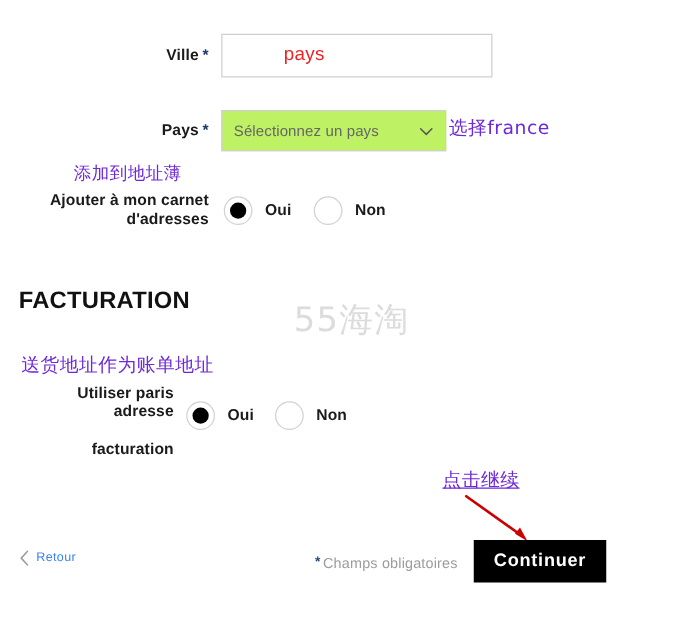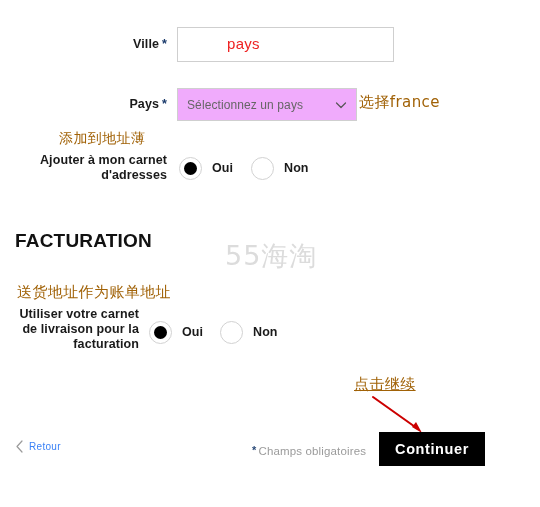--- a/index.html
+++ b/index.html
@@ -58,21 +58,21 @@
     font-size: 15px;
     font-family: "Liberation Sans", sans-serif;
     letter-spacing: 0.3px;
   }
 
   
   .select-box {
     position: absolute;
     box-sizing: border-box;
     border: 1px solid #cfcfcf;
-    background: #f0abfc;
+    background: #bef264;
     display: flex;
     align-items: center;
     padding: 0 9px;
   }
   .select-text {
     font-size: 12px;
     color: #666;
     flex: 1;
     letter-spacing: 0.1px;
   }
@@ -123,21 +123,21 @@
     font-size: 27px;
     color: #dcdcdc;
     letter-spacing: 1px;
     user-select: none;
     font-family: "DejaVu Sans", sans-serif;
   }
 
   
   .annot {
     position: absolute;
-    color: #a16207;
+    color: #6d28d9;
     font-size: 15px;
     font-family: "DejaVu Sans", sans-serif;
     letter-spacing: 0.4px;
     white-space: nowrap;
   }
   .annot-sm { font-size: 14px; }
 
   
   .arrow-svg { position: absolute; }
 
@@ -218,27 +218,27 @@
   </div>
 
   <div class="radio-outer checked" style="left:179px; top:157px;"></div>
   <div class="radio-label" style="left:212px; top:161px;">Oui</div>
 
   <div class="radio-outer" style="left:251px; top:157px;"></div>
   <div class="radio-label" style="left:284px; top:161px;">Non</div>
 
   <div class="section-title" style="left:15px; top:230px;">FACTURATION</div>
 
-  <div class="watermark" style="left:225px; top:238px;">55海淘</div>
+  <div class="watermark" style="left:235px; top:238px;">55海淘</div>
 
   <div class="annot" style="left:17px; top:283px;">送货地址作为账单地址</div>
 
   <div class="field-label abs" style="left:15px; top:307px; width:124px;">
-    <span>Utiliser votre carnet</span><br>
-    <span>de livraison pour la</span><br>
+    <span>Utiliser paris adresse</span><br>
+    <br>
     <span>facturation</span>
   </div>
 
   <div class="radio-outer checked" style="left:149px; top:321px;"></div>
   <div class="radio-label" style="left:182px; top:325px;">Oui</div>
 
   <div class="radio-outer" style="left:220px; top:321px;"></div>
   <div class="radio-label" style="left:253px; top:325px;">Non</div>
 
   <div class="annot" style="left:354px; top:375px;text-decoration:underline;">点击继续</div>

